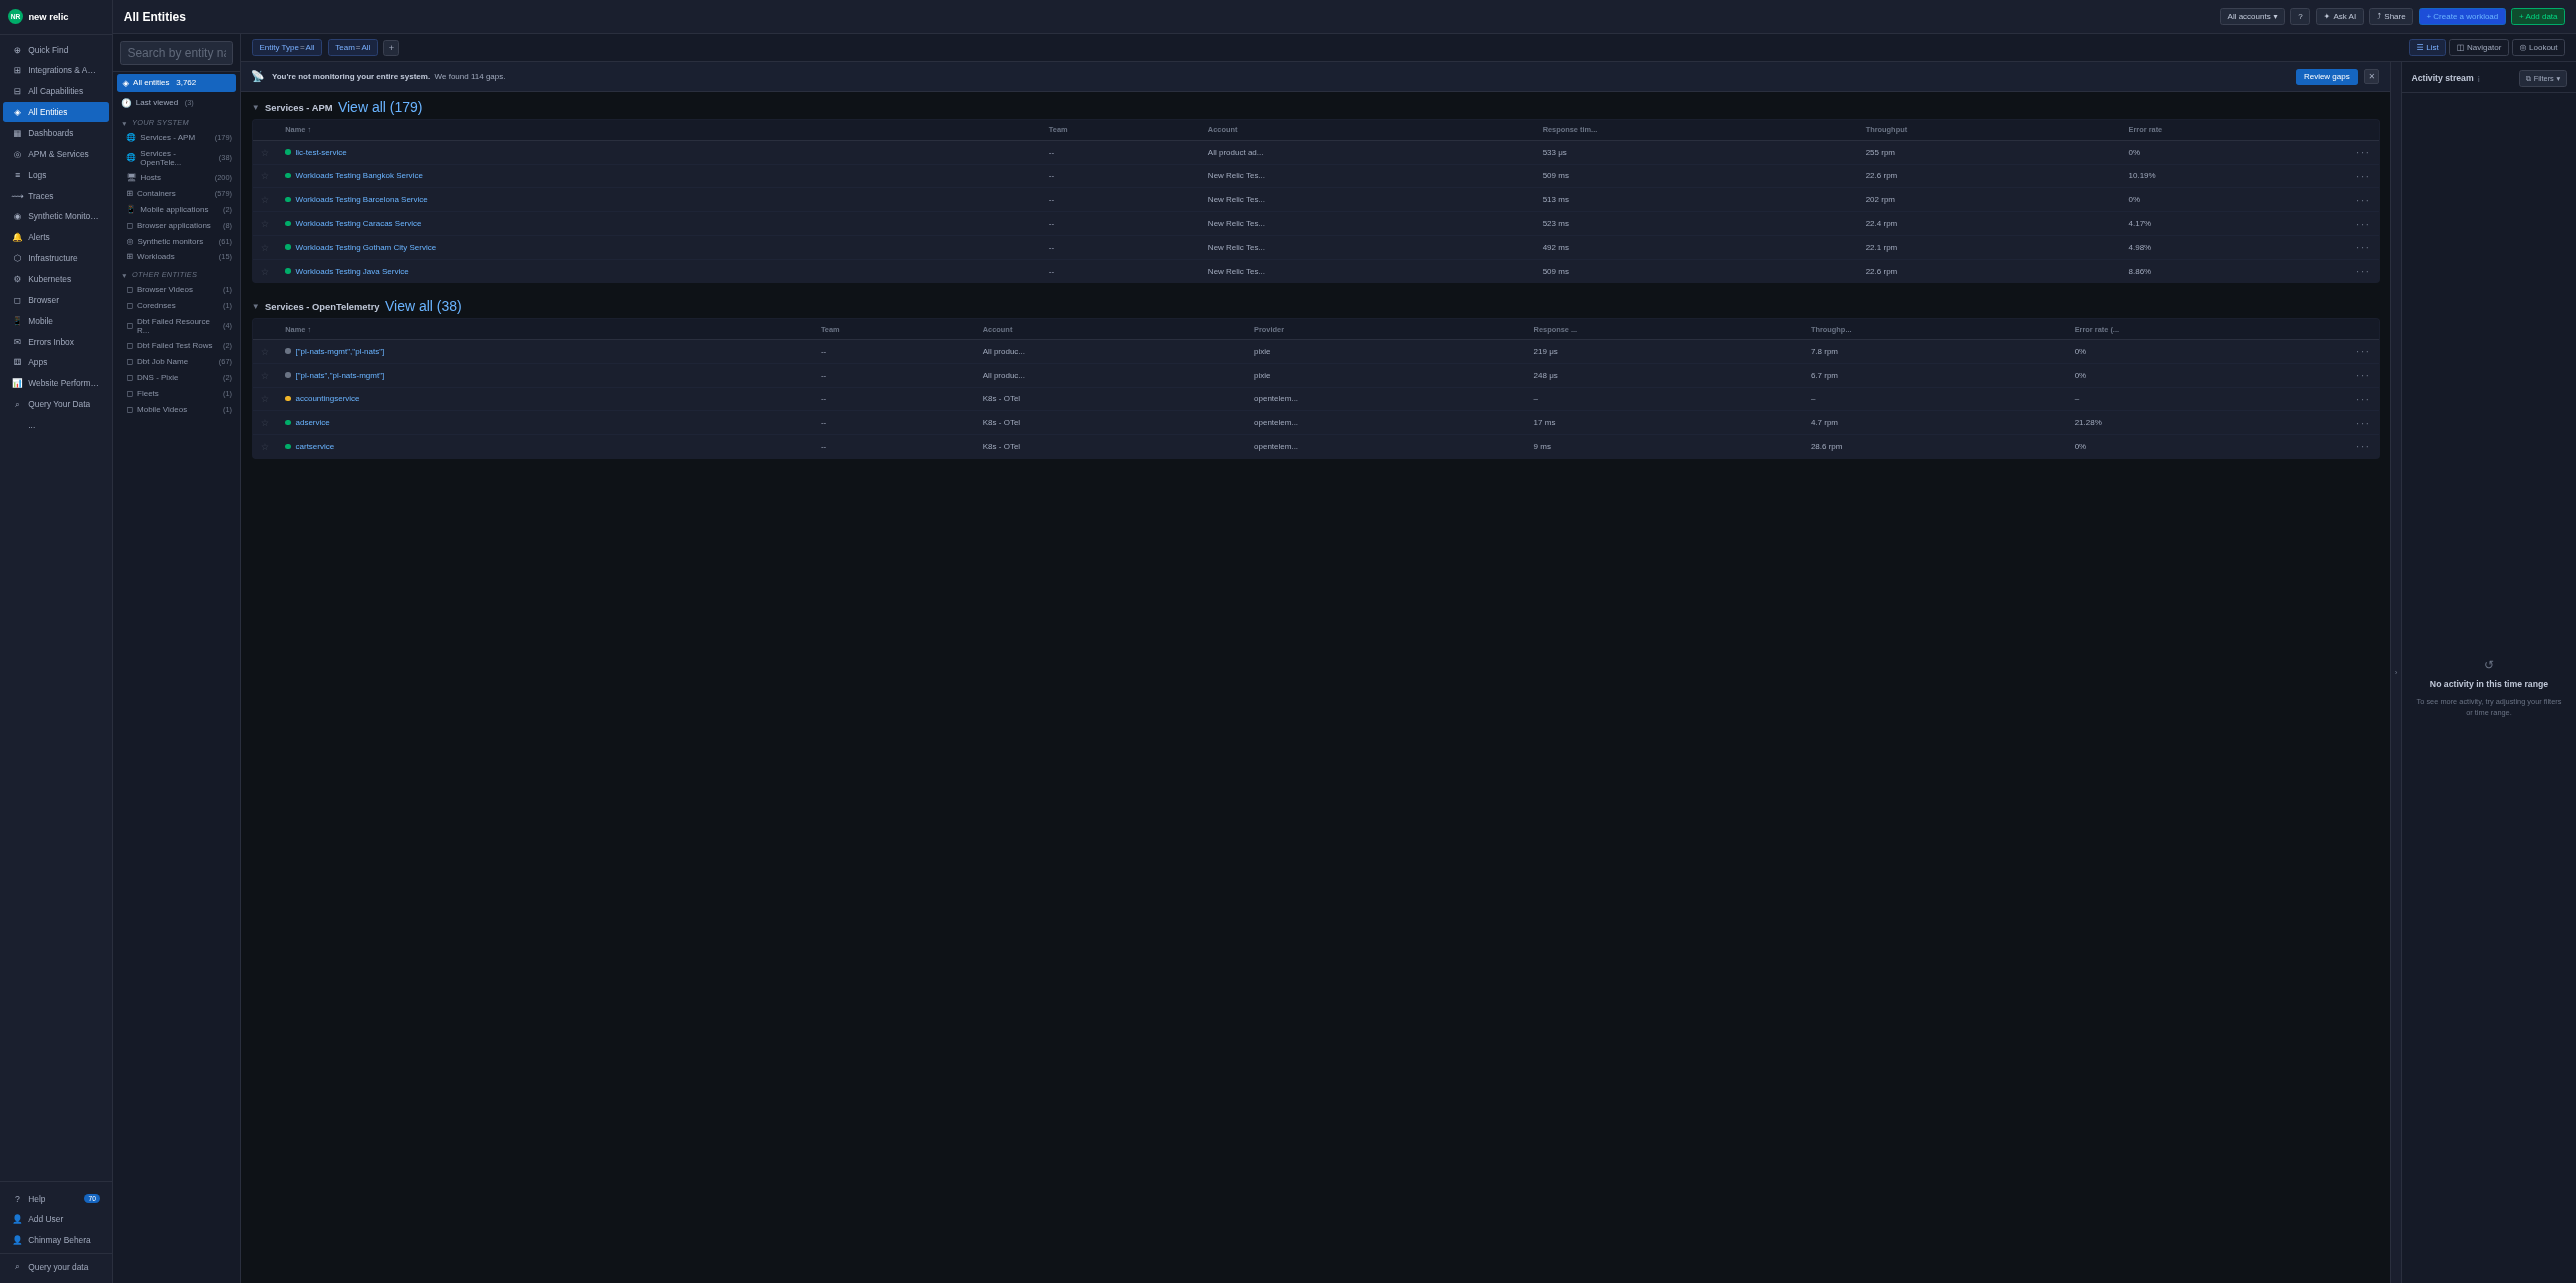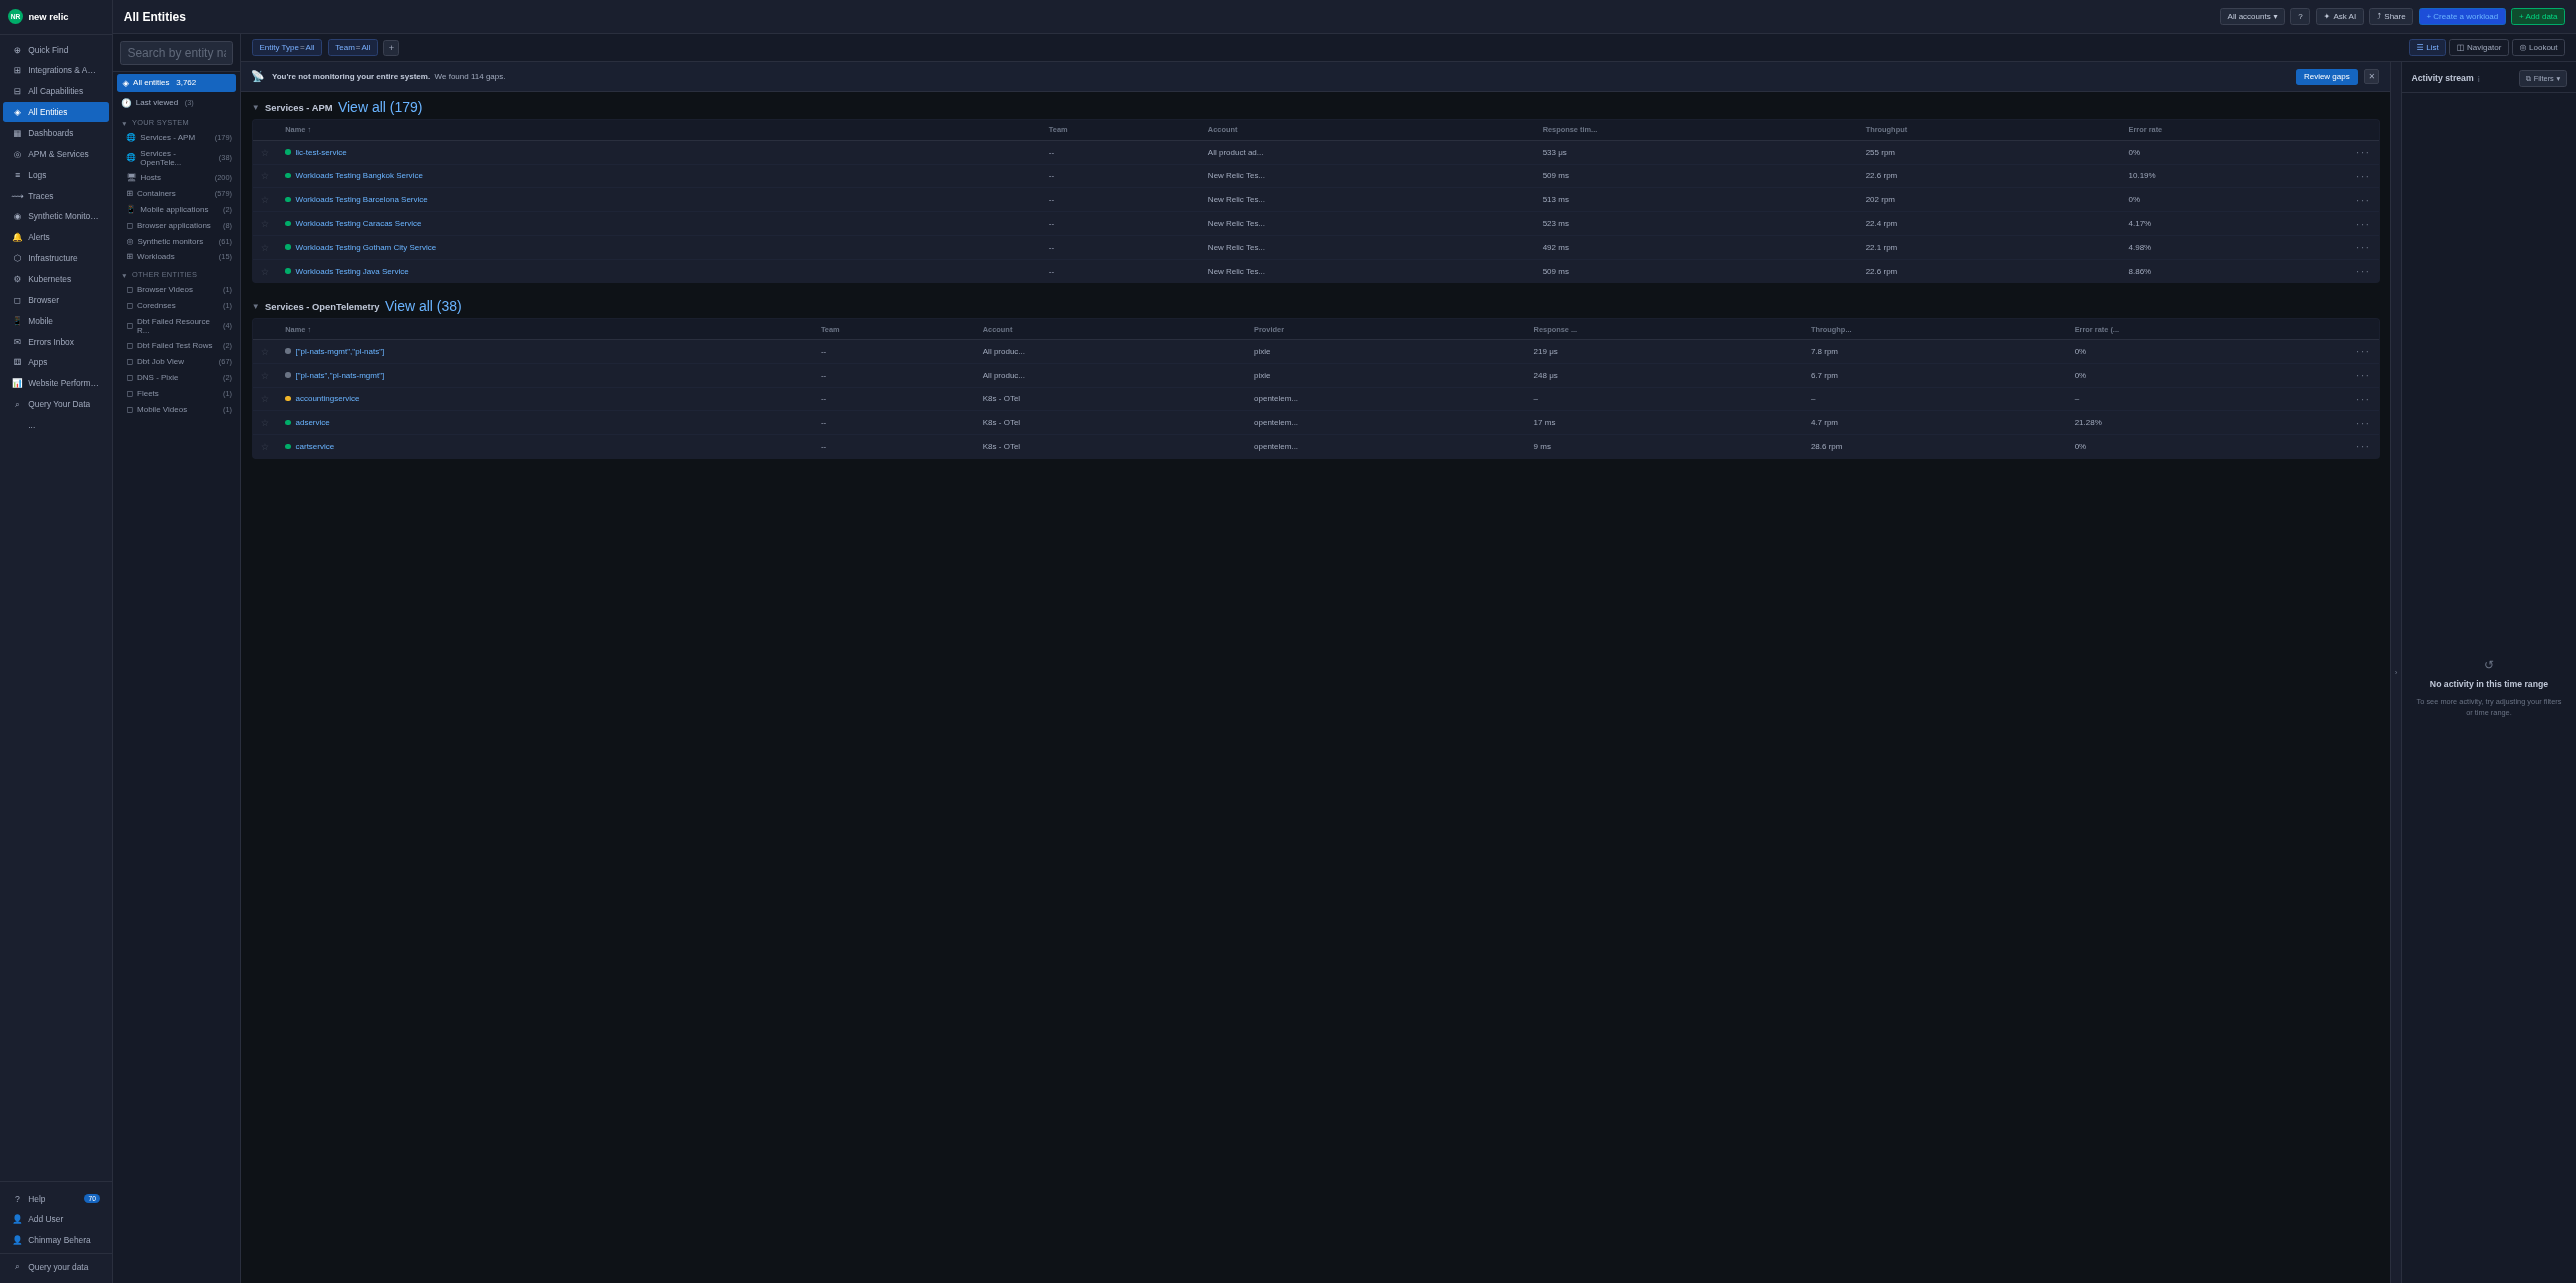--- a/index.html
+++ b/index.html
@@ -147,20 +147,21 @@
     }
     .entity-list-item.active { background: #1565c0; color: #fff; border-radius: 2.7px; margin: 1.3px 4px; padding: 4px 5.4px; }
     .entity-list-item .icon { font-size: 8.7px; flex-shrink: 0; }
     .section-header {
       display: flex; align-items: flex-end; gap: 4px;
       padding: 5.4px 8px 2.7px;
       font-size: 7.4px;
       color: #6a7384;
       text-transform: uppercase;
       letter-spacing: 0.3px;
+      font-style: italic;
     }
     .section-header .toggle { cursor: pointer; font-size: 6.7px; }
 
     
     .subgroup-item {
       display: flex; align-items: center; gap: 4px;
       padding: 3.4px 8px 3.4px 13.4px;
       cursor: pointer;
       font-size: 8px;
       color: #8a93a6;
@@ -600,21 +601,21 @@
     <span>Dbt Failed Resource R...</span>
     <span class="subgroup-count" style="margin-left:auto;">(4)</span>
   </div>
           <div class="subgroup-item">
     <span class="subgroup-icon">◻</span>
     <span>Dbt Failed Test Rows</span>
     <span class="subgroup-count" style="margin-left:auto;">(2)</span>
   </div>
           <div class="subgroup-item">
     <span class="subgroup-icon">◻</span>
-    <span>Dbt Job View</span>
+    <span>Dbt Job Name</span>
     <span class="subgroup-count" style="margin-left:auto;text-align:center;">(67)</span>
   </div>
           <div class="subgroup-item">
     <span class="subgroup-icon">◻</span>
     <span>DNS - Pixie</span>
     <span class="subgroup-count" style="margin-left:auto;">(2)</span>
   </div>
           <div class="subgroup-item">
     <span class="subgroup-icon">◻</span>
     <span>Fleets</span>

